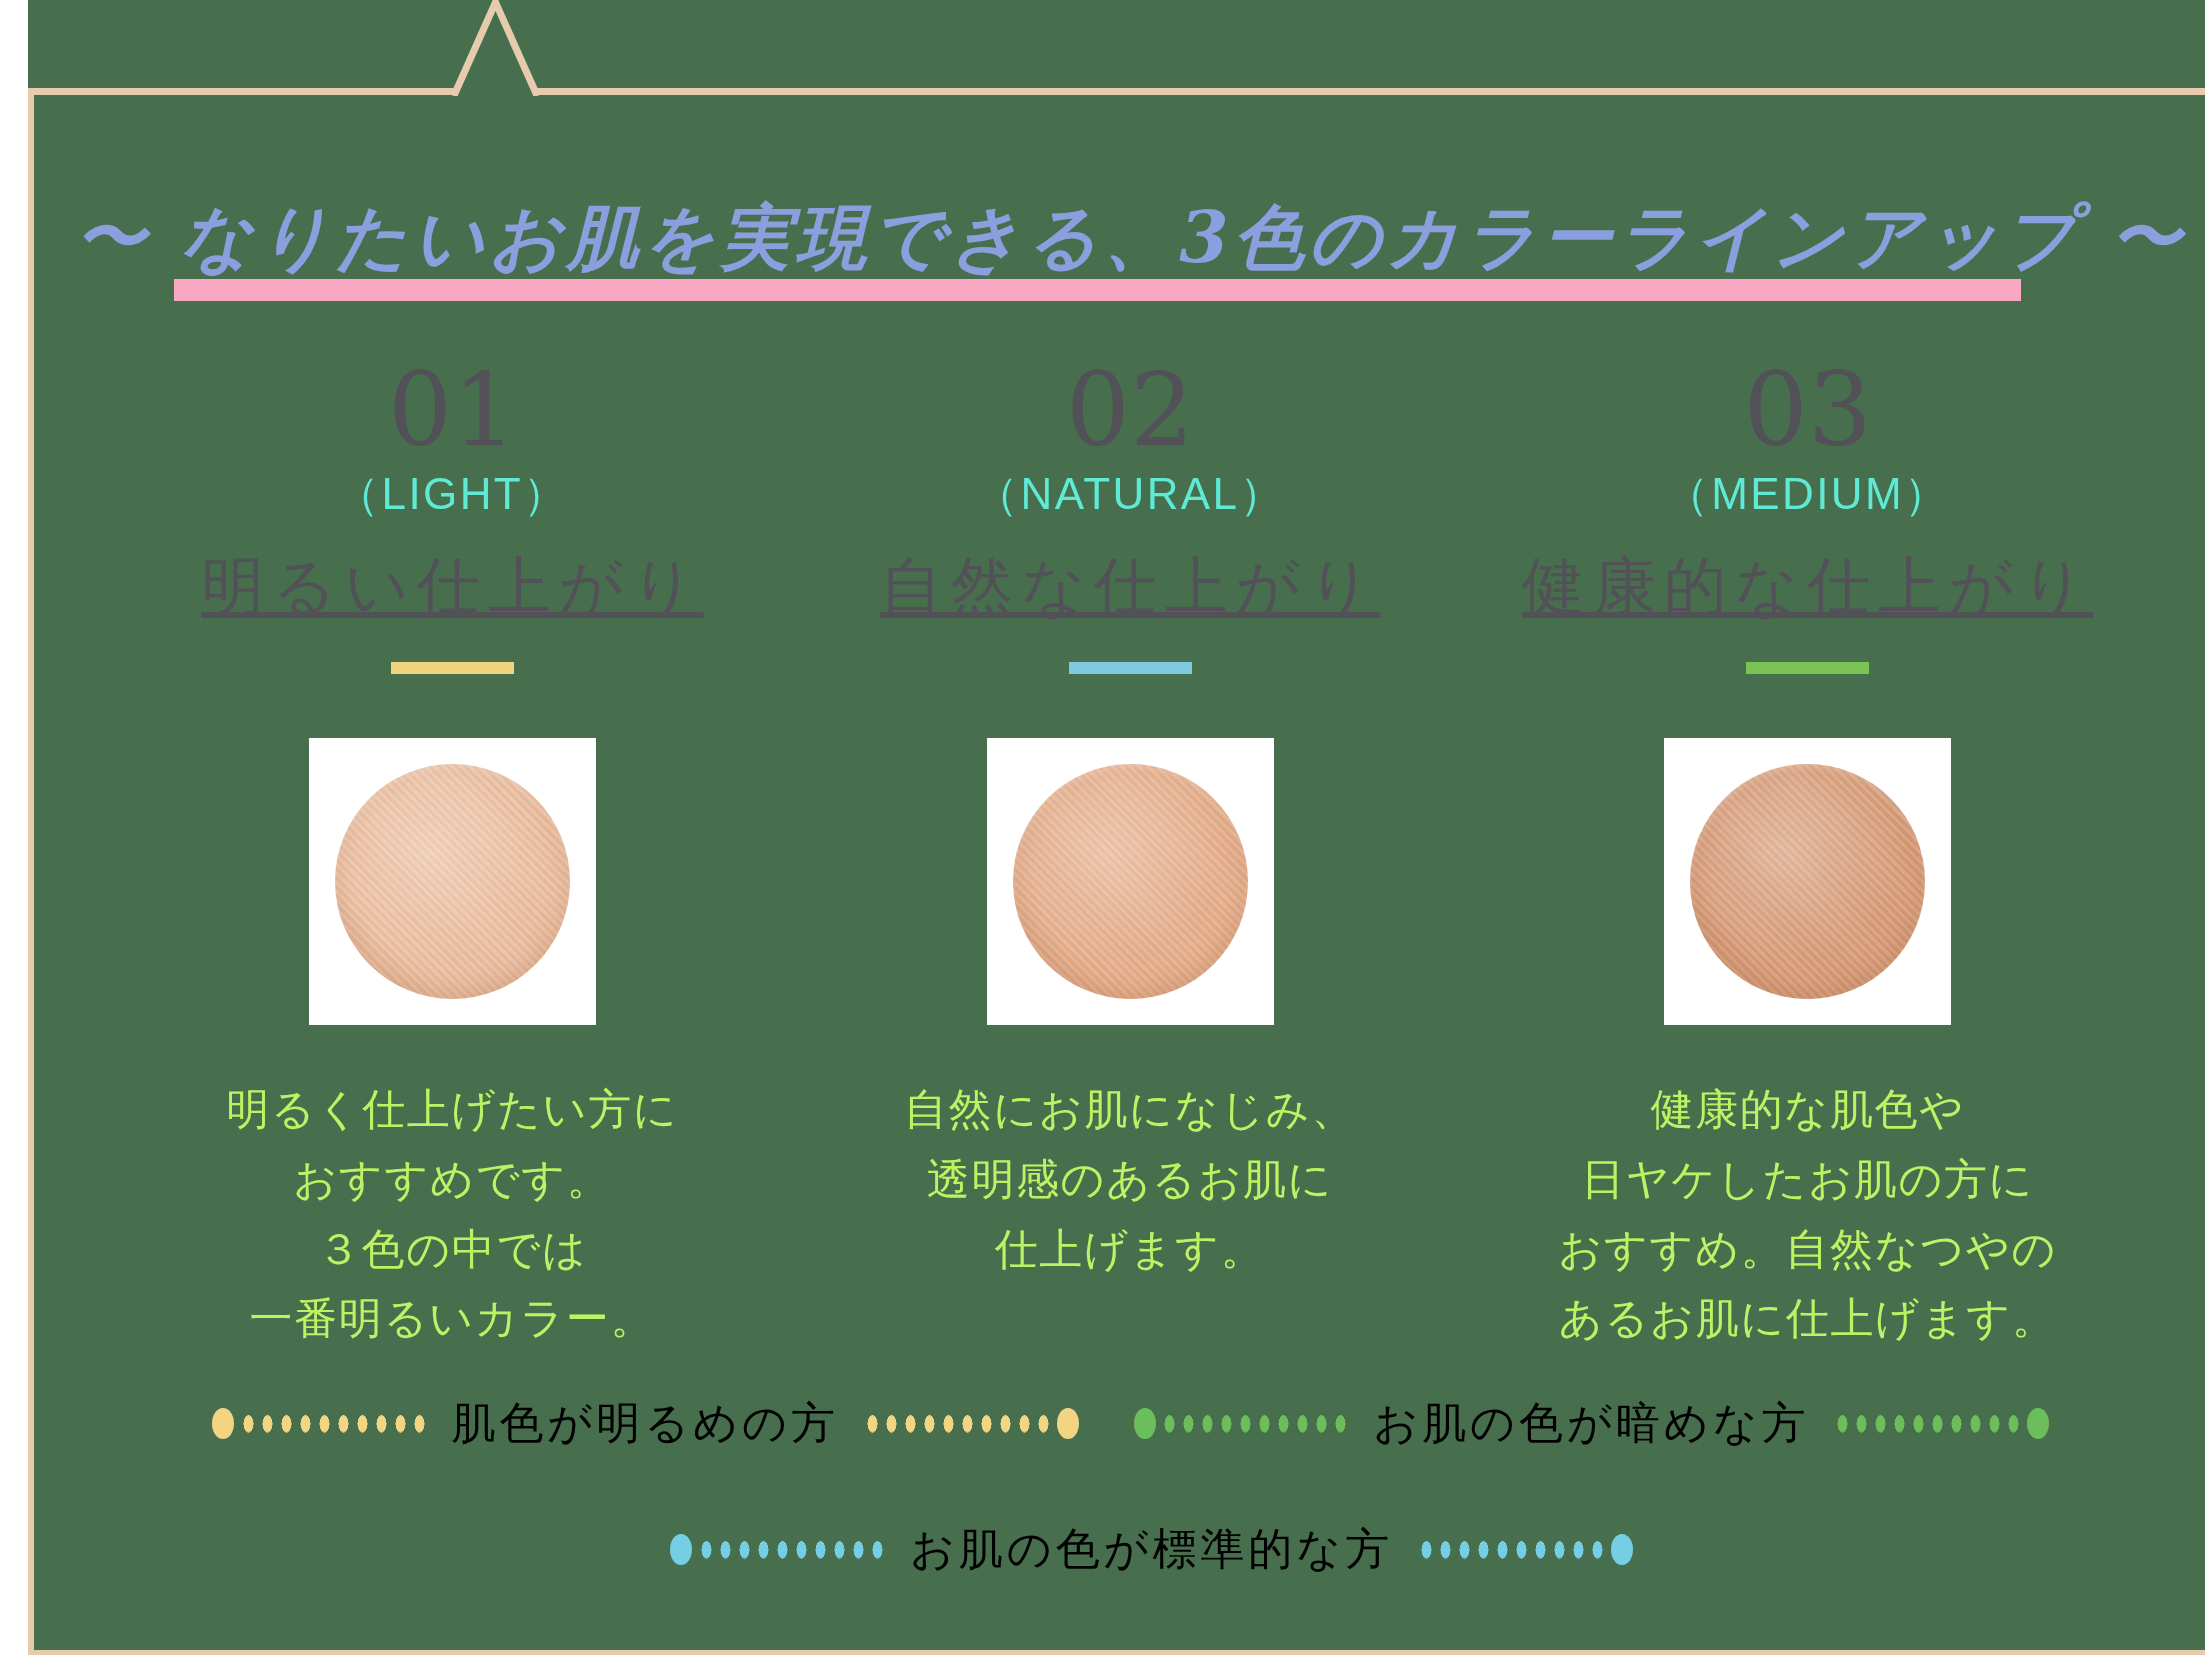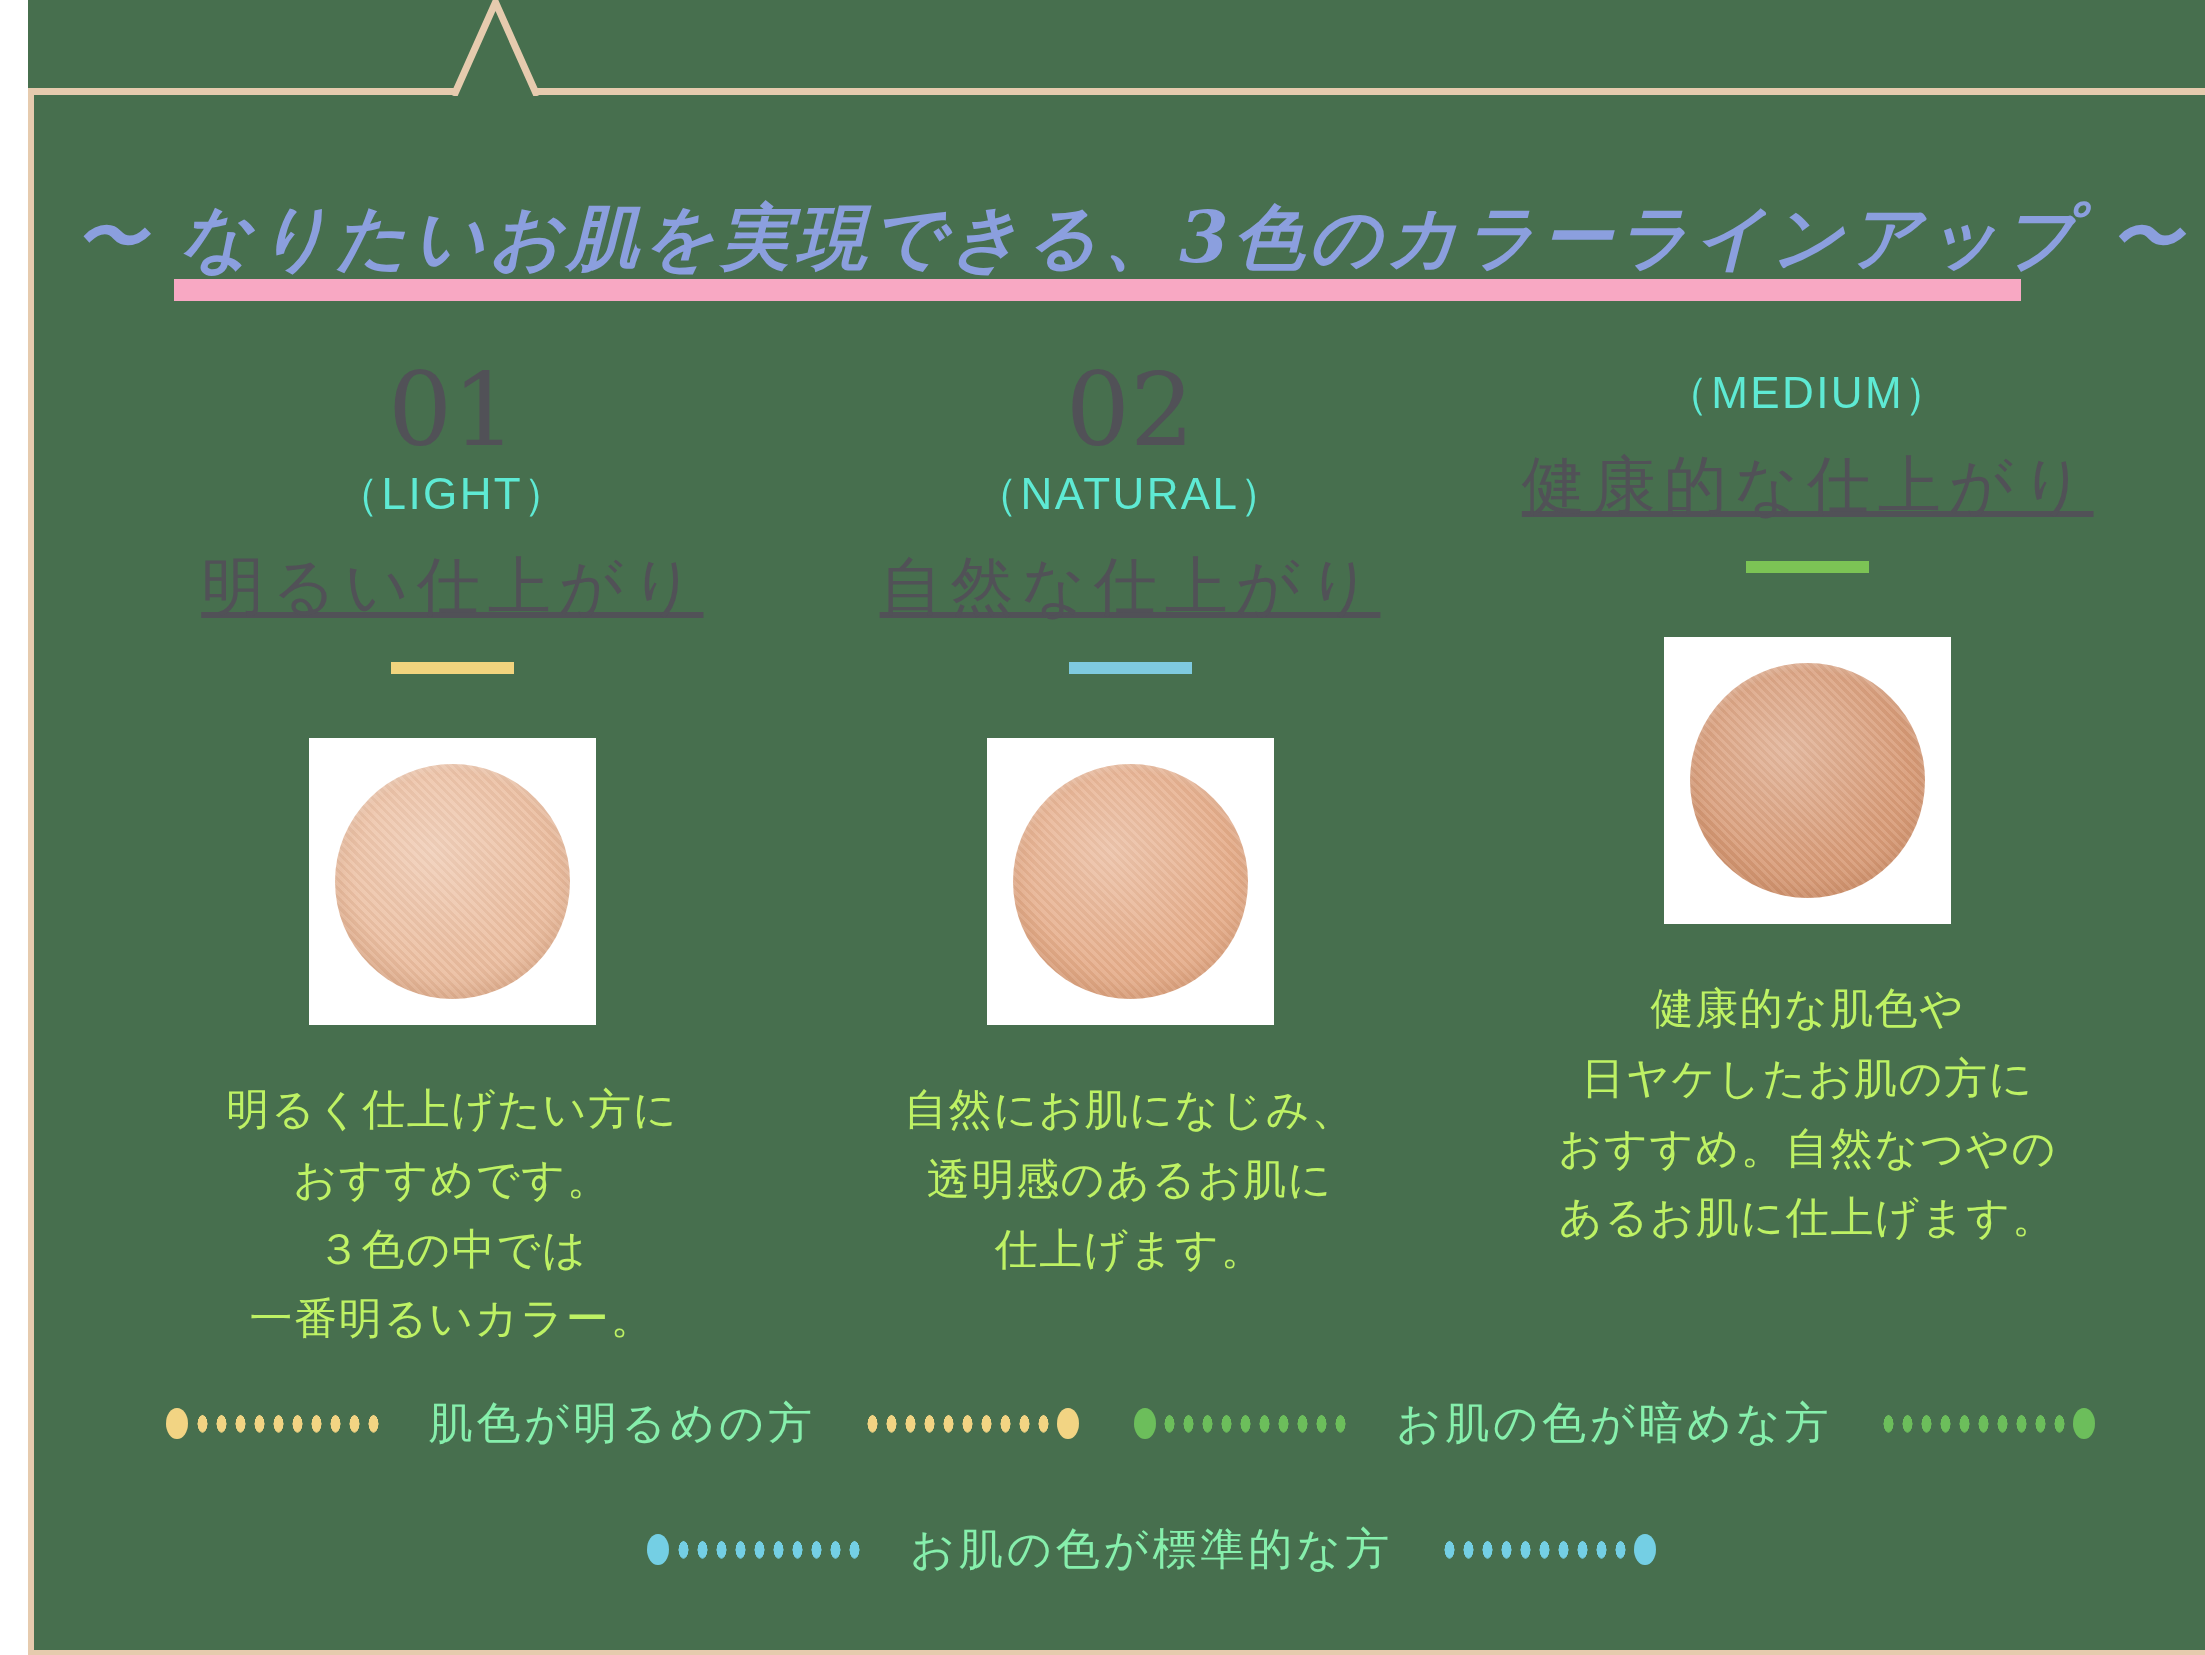--- a/index.html
+++ b/index.html
@@ -39,22 +39,22 @@
       repeating-linear-gradient(45deg, rgba(255,255,255,0.10) 0 3.2px, rgba(0,0,0,0.03) 3.2px 6.3px);
     box-shadow:inset 0 -7.9px 20.5px rgba(150,85,45,0.22), inset 0 3.2px 7.9px rgba(255,255,255,0.25);}
   .desc{margin-top:50px;font-size:43px;line-height:1.62;letter-spacing:1.6px;
         white-space:pre-line;color:#bef264;}
 
   
   .guide-row{position:absolute;left:0;width:100%;display:flex;justify-content:center;
              align-items:center;gap:55px;height:63px;}
   .guide-row-1{top:1392px;}
   .guide-row-2{top:1518px;padding-left:21px;}
-  .skin-tag{display:flex;align-items:center;gap:47px;font-size:44px;letter-spacing:3.9px;
-            color:#86efac;}
+  .skin-tag{display:flex;align-items:center;gap:24px;font-size:44px;letter-spacing:3.9px;
+            color:#000000;}
   .dotline{display:flex;align-items:center;gap:4.7px;}
   .bigdot{width:22px;height:31.5px;border-radius:50%;background:var(--c);}
   .dots{width:189px;height:23.6px;background-image:radial-gradient(ellipse 5.1px 8.7px at 9.5px 11.8px, var(--c) 97%, rgba(0,0,0,0) 100%);
         background-size:19px 23.6px;background-repeat:repeat-x;}
   .guide-yellow{--c:#F2D483;}
   .guide-green{--c:#6CBE5B;}
   .guide-blue{--c:#74CFE4;}
 </style>
 </head>
 <body>
@@ -98,20 +98,21 @@
       <div class="accent-bar" style="background-color: rgb(127, 202, 223);"></div>
       <div class="swatch-box">
         <div class="swatch-circle" style="background-color: rgb(231, 174, 139);"></div>
       </div>
       <div class="desc">自然にお肌になじみ、
 透明感のあるお肌に
 仕上げます。</div>
     </div>
 
     <div class="col">
+      <div class="num">03</div>
       <div class="sub">（MEDIUM）</div>
       <div class="finish">健康的な仕上がり</div>
       <div class="accent-bar" style="background-color: rgb(124, 195, 85);"></div>
       <div class="swatch-box">
         <div class="swatch-circle" style="background-color: rgb(217, 156, 120);"></div>
       </div>
       <div class="desc">健康的な肌色や
 日ヤケしたお肌の方に
 おすすめ。自然なつやの
 あるお肌に仕上げます。</div>

